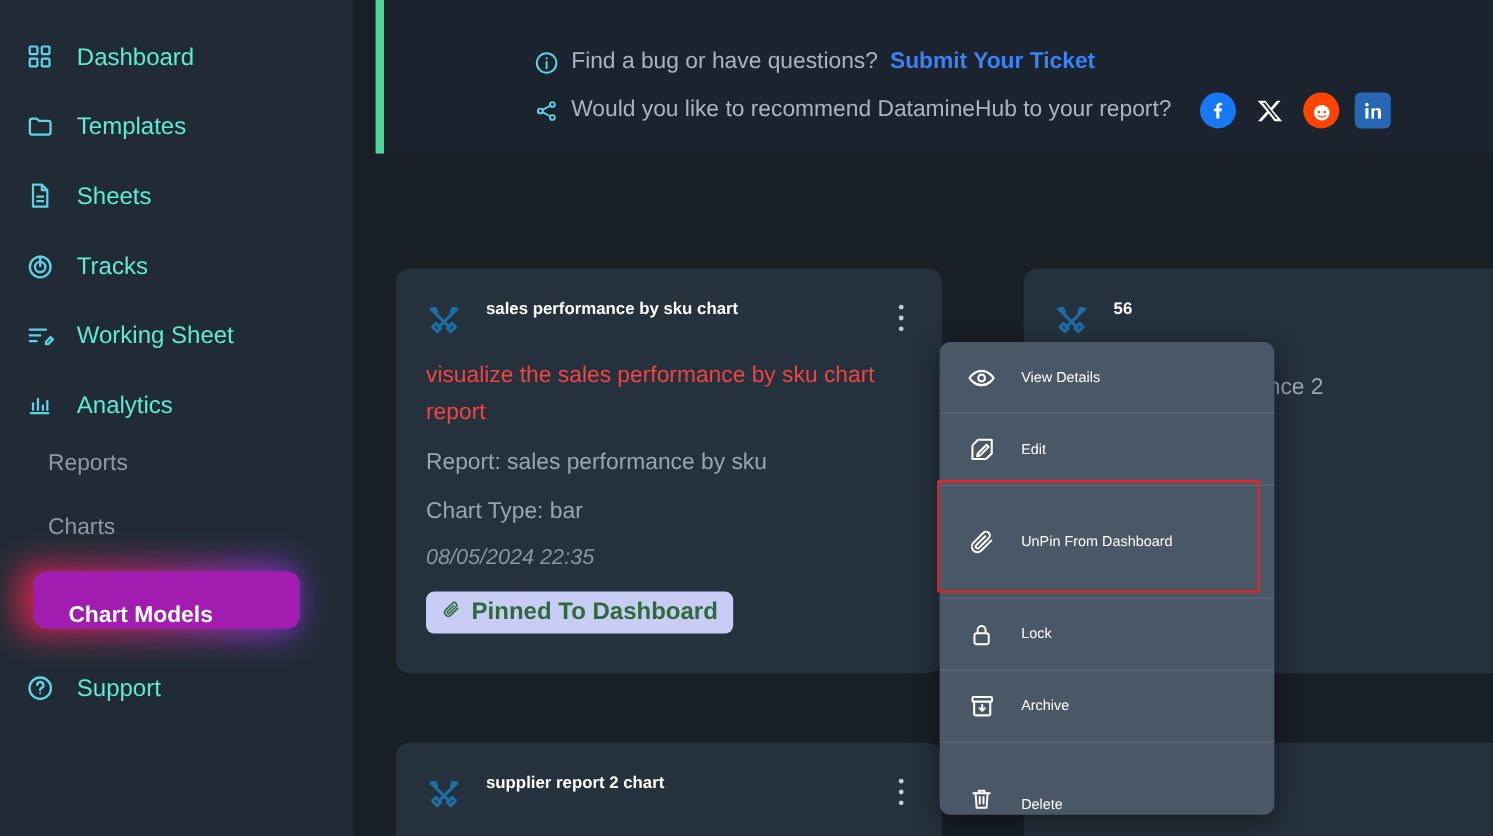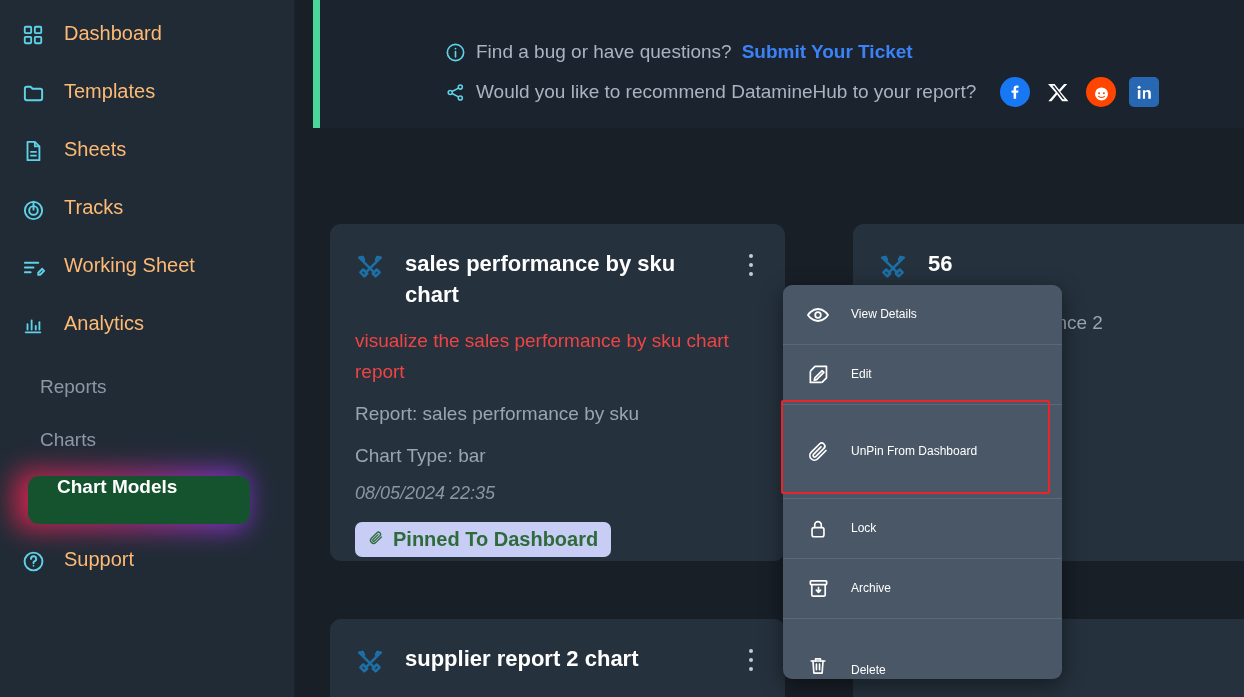--- a/index.html
+++ b/index.html
@@ -13,23 +13,23 @@
 
   
   .sidebar {
     width: 295px; height: 697px; flex: 0 0 295px;
     background: #212b36;
     position: relative;
     padding-top: 22px;
     border-right: 1px solid #1b242e;
   }
   .nav-item {
-    display: flex; align-items: flex-start; gap: 18px;
+    display: flex; align-items: flex-end; gap: 18px;
     height: 38px; margin: 0 0 20px 0; padding-left: 20px;
-    color: #fdba74; font-size: 20px; cursor: pointer;
+    color: #5eead4; font-size: 20px; cursor: pointer;
   }
   .nav-item .ico { width: 26px; height: 26px; display: flex; align-items: center; justify-content: center; flex: 0 0 26px; }
   .nav-item .ico svg { display: block; }
   .nav-label { white-space: nowrap; }
 
   .subnav-item {
     color: #8d98a5; font-size: 19px; padding-left: 40px;
     height: 34px; display: flex; align-items: center; margin-bottom: 19px;
     cursor: pointer;
   }
@@ -40,22 +40,22 @@
   .glow {
     position: absolute; left: 14px; top: -6px; width: 234px; height: 60px;
     border-radius: 14px;
     background: linear-gradient(90deg,#e0244a 0%, #c02a7a 45%, #8b36e8 100%);
     filter: blur(13px); opacity: .85;
   }
   .subnav-active {
     position: relative; z-index: 2;
     height: 48px; width: 222px; margin-left: 8px;
     border-radius: 11px;
-    background: #14532d;
-    display: flex; align-items: flex-start; padding-left: 29px;
+    background: #a21caf;
+    display: flex; align-items: flex-end; padding-left: 29px;
     color: #ffffff; font-size: 19px; font-weight: bold;
     cursor: pointer;
   }
 
   .support-item { margin-top: 14px; }
 
   
   .main { flex: 1; position: relative; height: 697px; background: #181f27; overflow: hidden; }
 
   
@@ -89,21 +89,21 @@
     display: grid; grid-template-columns: 455px 455px; grid-auto-rows: 337px;
     column-gap: 68px; row-gap: 58px;
   }
   .card {
     background: #25313d; border-radius: 11px; padding: 24px 25px 20px 25px;
     position: relative; overflow: hidden;
   }
   .card-head { display: flex; align-items: flex-start; gap: 20px; }
   .card-ico { flex: 0 0 30px; width: 30px; height: 30px; margin-top: 4px; }
   .card-title {
-    color: #ffffff; font-size: 22px; font-weight: bold; line-height: 1.42;
+    color: #ffffff; font-size: 14px; font-weight: bold; line-height: 1.42;
     flex: 1; padding-right: 28px;
   }
   .kebab {
     position: absolute; right: 23px; top: 27px; width: 22px; height: 28px;
     display: flex; flex-direction: column; align-items: center; justify-content: space-between;
     cursor: pointer; padding: 3px 0;
   }
   .kebab i { display: block; width: 4px; height: 4px; border-radius: 50%; background: #c4ccd6; }
 
   .card-desc { color: #ef4444; font-size: 19px; line-height: 1.62; margin-top: 16px; }

